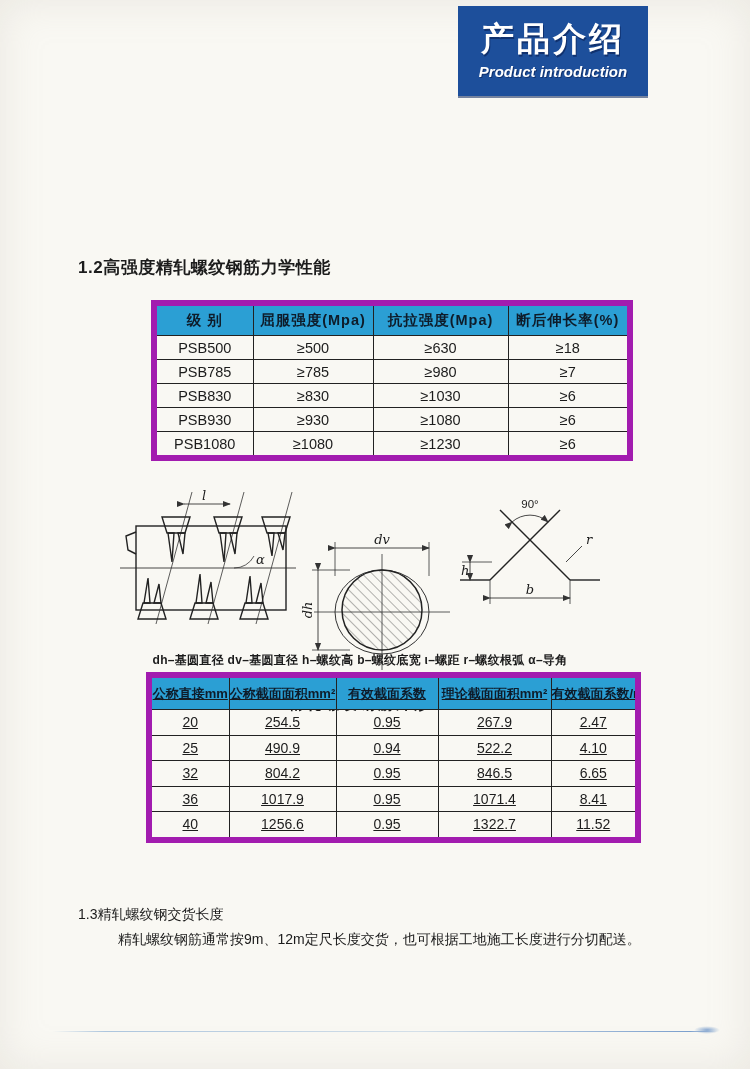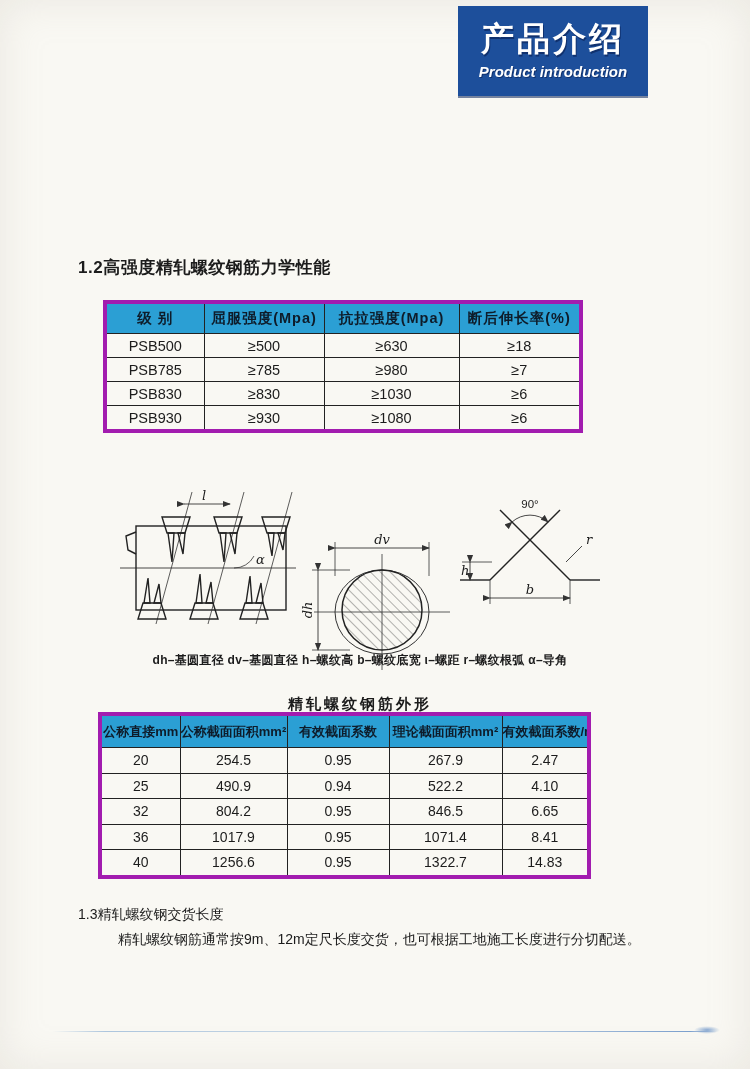--- a/index.html
+++ b/index.html
@@ -20,28 +20,28 @@
   .h12{position:absolute;top:232px;left:78px;font-size:17px;font-weight:600;letter-spacing:.5px;margin-top:24px;}
   .h13{position:absolute;top:906px;left:78px;font-size:14px;font-weight:500;}
   .p13{position:absolute;top:929px;left:118px;width:540px;font-size:14px;line-height:1.5;}
   .shape-caption{position:absolute;top:652px;left:80px;width:560px;text-align:center;
                  font-size:12px;font-weight:700;letter-spacing:.3px;}
   .shape-title{position:absolute;top:695px;left:80px;width:560px;text-align:center;
                font-size:15px;font-weight:bold;letter-spacing:3px;}
 
   
   table{border-collapse:collapse;table-layout:fixed;background:transparent;}
-  .tbl{position:absolute;border:4px solid #a21caf;}
+  .tbl{position:absolute;border:6px solid #a21caf;margin-left:48px;}
   .tbl th,.tbl td{border:1.5px solid #222;text-align:center;vertical-align:middle;
                   font-size:14px;padding:0;overflow:hidden;white-space:nowrap;}
   .tbl th{background:#2b9fd4;color:#0e1c2a;font-weight:bold;}
   .mech{top:300px;left:103px;width:476px;}
   .mech th{height:29px;font-size:14.5px;letter-spacing:1px;}
   .mech td{height:23px;font-size:14.5px;}
-  .dim{top:712px;left:98px;width:489px;}
+  .dim{top:672px;left:98px;width:489px;text-decoration:underline;}
   .dim th{height:31px;font-size:13px;}
   .dim td{height:24.5px;font-size:14px;}
 
   
   .diagrams{position:absolute;top:488px;left:118px;width:500px;height:140px;}
   .dia{position:absolute;top:0;}
   .dia-rebar{left:0;}
   .dia-circle{left:182px;margin-top:44px;}
   .dia-thread{left:342px;}
   svg{display:block;}
@@ -104,20 +104,26 @@
         <td>≥830</td>
         <td>≥1030</td>
         <td>≥6</td>
       </tr>
       <tr>
         <td>PSB930</td>
         <td>≥930</td>
         <td>≥1080</td>
         <td>≥6</td>
       </tr>
+      <tr>
+        <td>PSB1080</td>
+        <td>≥1080</td>
+        <td>≥1230</td>
+        <td>≥6</td>
+      </tr>
     </tbody>
   </table>
 
   <div class="diagrams">
 
     <div class="dia dia-rebar">
       <svg width="180" height="138" viewBox="0 0 180 138">
         <defs>
           <marker id="arwA" markerWidth="9" markerHeight="8" refX="8" refY="4" orient="auto">
             <path d="M0,0.5 L9,4 L0,7.5 Z" fill="#333"></path>
@@ -286,21 +292,21 @@
         <td>1017.9</td>
         <td>0.95</td>
         <td>1071.4</td>
         <td>8.41</td>
       </tr>
       <tr>
         <td>40</td>
         <td>1256.6</td>
         <td>0.95</td>
         <td>1322.7</td>
-        <td>14.83</td>
+        <td>11.52</td>
       </tr>
     </tbody>
   </table>
 
   <div class="h13">1.3精轧螺纹钢交货长度</div>
   <div class="p13">精轧螺纹钢筋通常按9m、12m定尺长度交货，也可根据工地施工长度进行分切配送。</div>
 
   <div class="scan-line"></div>
   <div class="scan-blob"></div>
 

